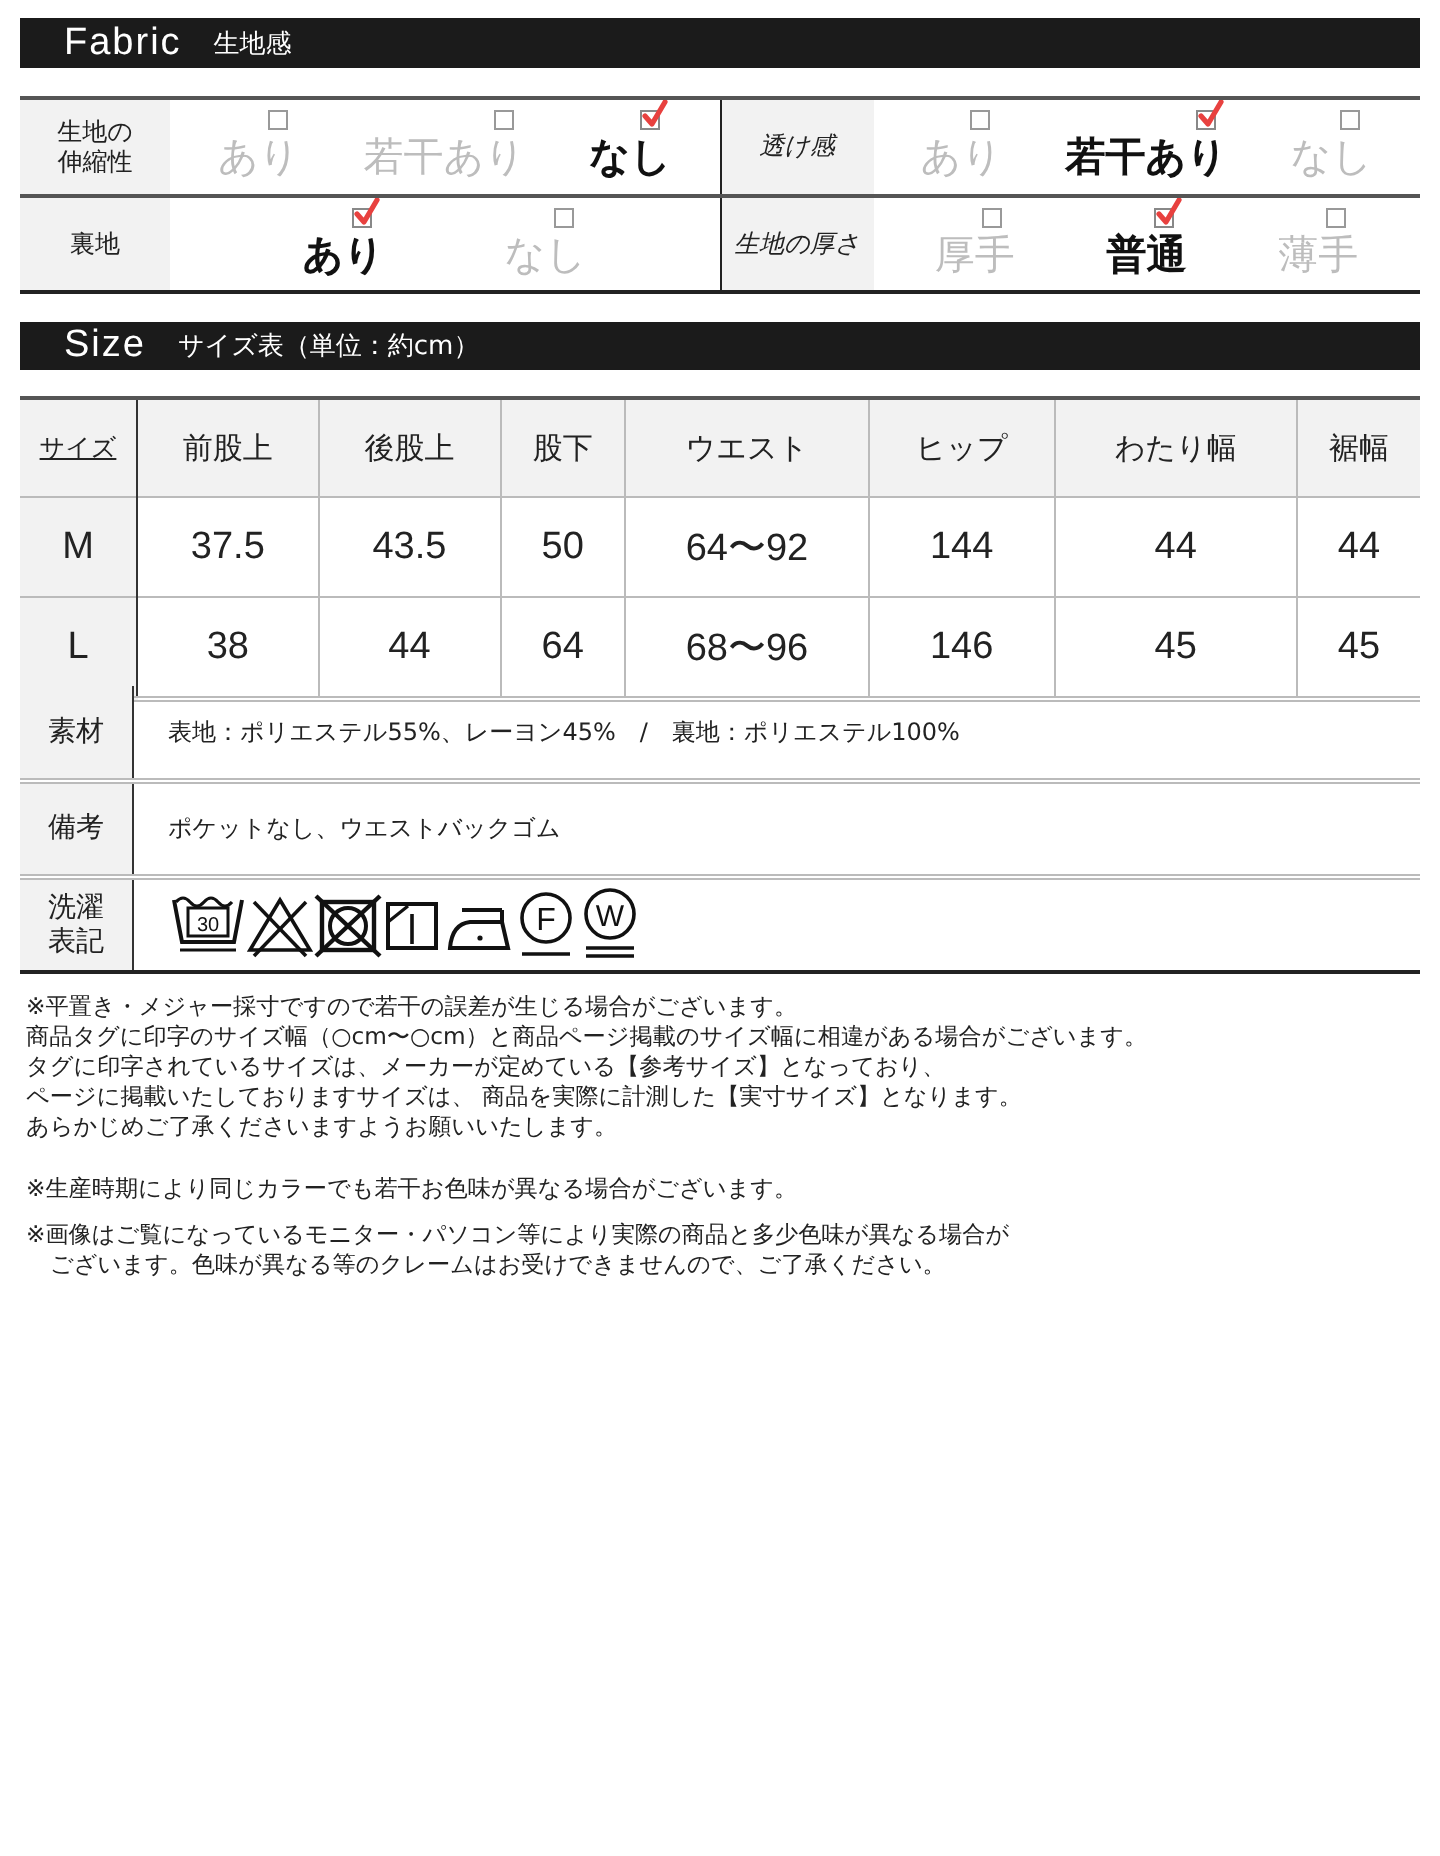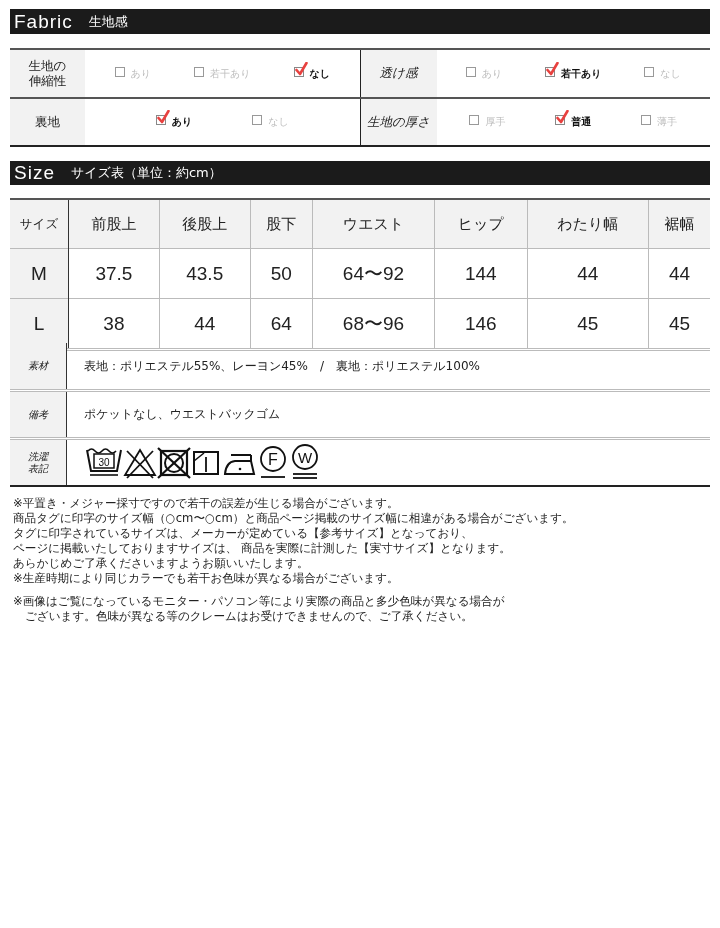--- a/index.html
+++ b/index.html
@@ -1,65 +1,65 @@
 <!DOCTYPE html>
 <html><head>
 <meta charset="utf-8">
 <style>
   html, body { margin:0; padding:0; background:#ffffff; }
   body { width:720px; height:928px; position:relative; overflow:hidden;
          font-family:"DejaVu Sans","Liberation Sans",sans-serif; color:#222; }
   .bar { position:absolute; left:10px; width:700px; background:#1b1b1b; color:#fff;
-         display:flex; align-items:center; box-sizing:border-box; padding-left:4px; }
+         display:flex; align-items:center; box-sizing:border-box; padding-left:22px; }
   .bar .en { font-family:"Liberation Sans","DejaVu Sans",sans-serif; font-size:19px; letter-spacing:1px; }
   .bar .jp { font-size:13px; margin-left:16px; }
   #fabric-bar { top:9px; height:25px; }
   #size-bar { top:161px; height:24px; }
 
   
   .fabric { position:absolute; left:10px; top:48px; width:700px; border-top:2px solid #555; border-bottom:2px solid #222; }
   .frow { display:flex; height:47px; }
   .frow + .frow { border-top:2px solid #555; height:46px; }
   .fhalf { display:flex; width:350px; }
   .fhalf + .fhalf { border-left:1px solid #222; }
   .flabel { width:75px; background:#f2f2f2; display:flex; align-items:center; justify-content:center;
             font-size:12.5px; line-height:1.15; text-align:center; color:#222; }
   .fhalf.right .flabel { width:76px;font-style:italic; }
   .fopts { flex:1; display:flex; align-items:center; justify-content:space-around; padding:0 8px; }
-  .opt { display:flex; align-items:flex-start; font-size:10px; color:#bdbdbd; }
+  .opt { display:flex; align-items:flex-end; font-size:20px; color:#bdbdbd;flex-direction:column; }
   .opt.on { color:#111; font-weight:bold; }
   .cb { width:10px; height:10px; border:1.6px solid #999; margin-right:6px; position:relative; box-sizing:border-box; }
   .opt.on .cb { border-color:#888; }
   .cb .tick { position:absolute; left:0px; top:-6px; width:13px; height:14px; }
   .fopts.lining { justify-content:center; gap:60px; }
 
   
   .size { position:absolute; left:10px; top:198px; width:700px; border-collapse:collapse; }
   .size td, .size th { text-align:center; border-left:1px solid #bbb; border-top:1px solid #bbb; }
   .size th { background:#f2f2f2; font-weight:normal; font-size:15px; height:46px; border-top:2px solid #555; color:#222; }
-  .size th:first-child { font-size:12.5px; }
+  .size th:first-child { font-size:12.5px;text-decoration:underline; }
   .size td { font-size:19px; font-family:"Liberation Sans","DejaVu Sans",sans-serif; height:47px; color:#222; }
   .size tr td:first-child, .size tr th:first-child { background:#f2f2f2; border-left:none; width:56px; }
   .size tr td:nth-child(2), .size tr th:nth-child(2) { border-left:1.5px solid #333; }
   .size tr:last-child td { border-bottom:3px double #bbb; }
 
   
   .info { position:absolute; left:10px; top:343px; width:700px; border-bottom:2px solid #222; }
   .irow { display:flex; height:46px; }
   .irow + .irow { border-top:3px double #bbb; height:45px; }
   .ilabel { width:56px; background:#f2f2f2; display:flex; align-items:center; justify-content:center;
-            font-size:10px; line-height:1.15; text-align:center; border-right:1.5px solid #333;font-style:italic; }
+            font-size:14px; line-height:1.15; text-align:center; border-right:1.5px solid #333; }
   .ival { flex:1; display:flex; align-items:center; padding-left:17px; font-size:12px; color:#222; }
   .icons { display:flex; align-items:center; padding-left:18px; }
   .icons svg { display:block; }
 
   
   .notes { position:absolute; left:13px; top:496px; width:700px; font-size:11.6px; line-height:15px; color:#222; }
   .notes p { margin:0; white-space:nowrap; }
-  .notes .gap { margin-top:0; }
+  .notes .gap { margin-top:16px; }
   .notes .indent { padding-left:12px; }
 </style>
 </head>
 <body>
 
 <div class="bar" id="fabric-bar">
   <span class="en">Fabric</span>
   <span class="jp">生地感</span>
 </div>
 

